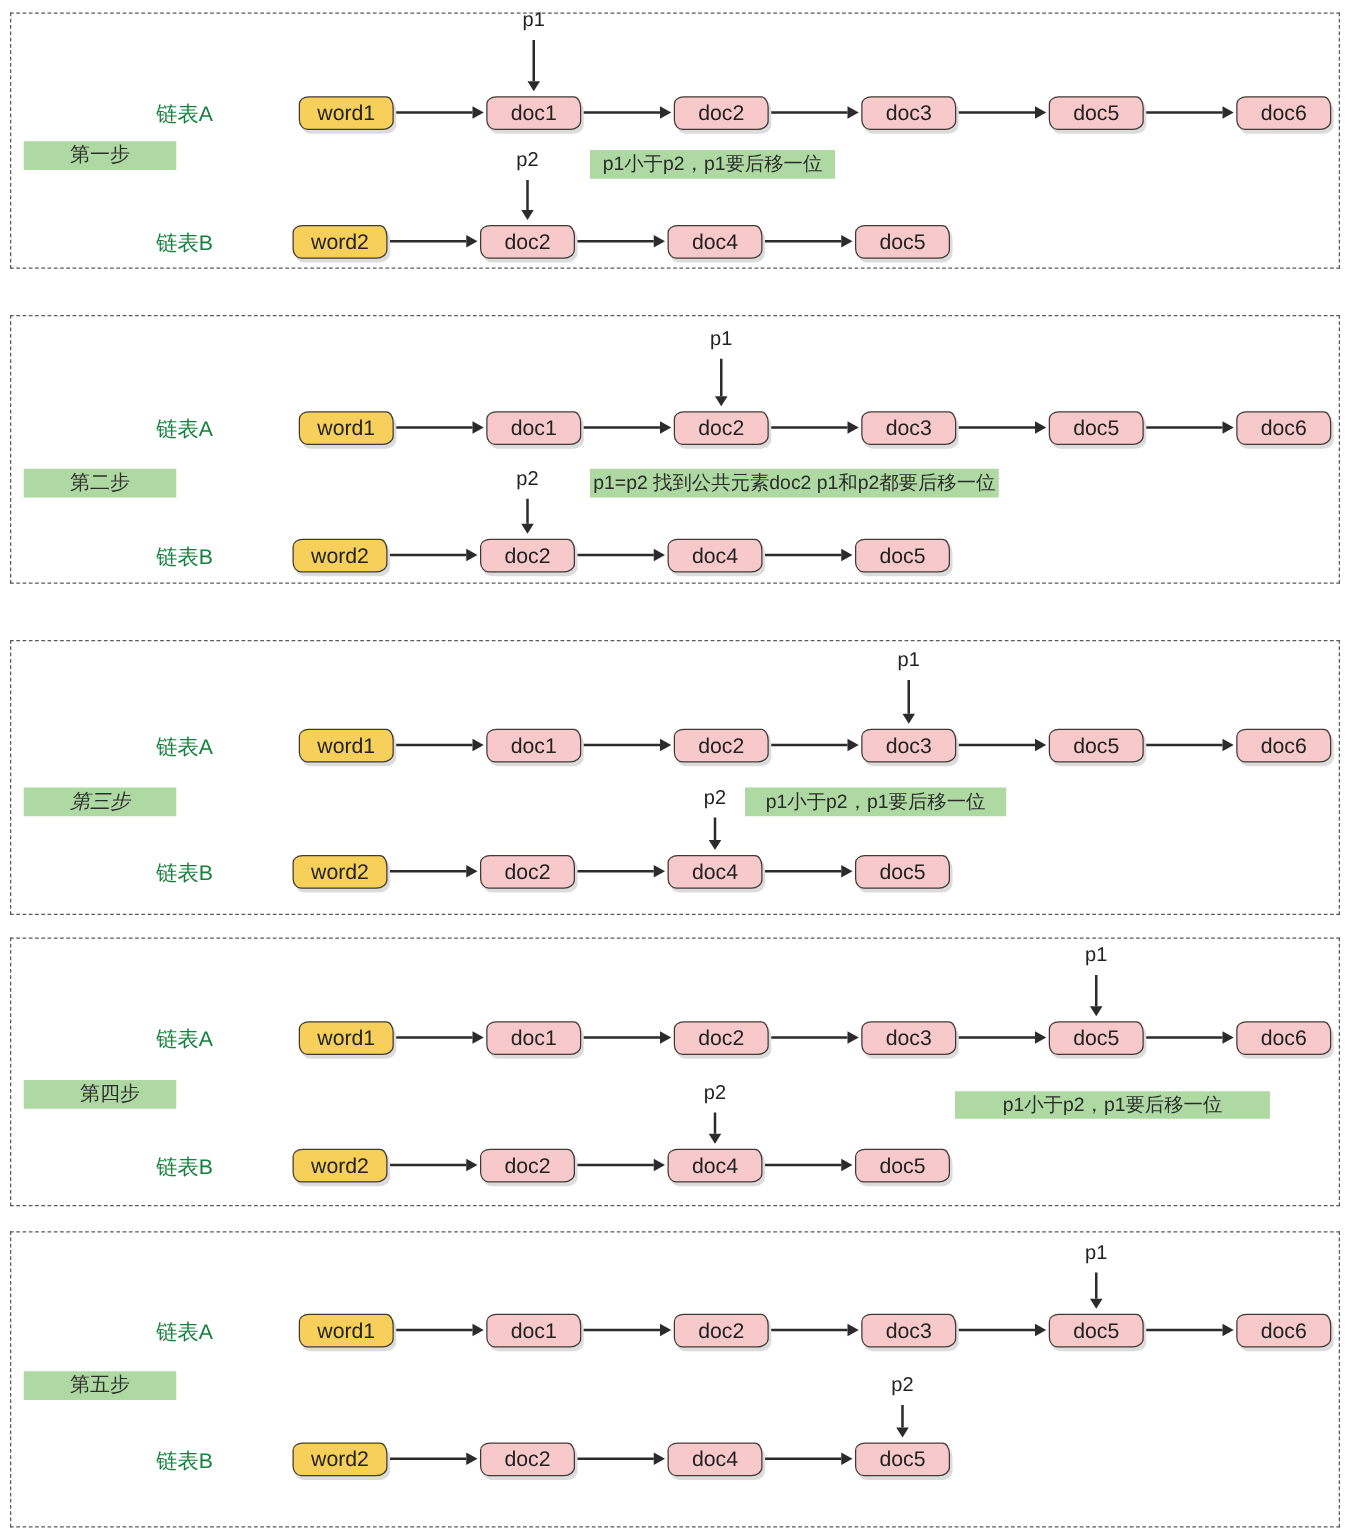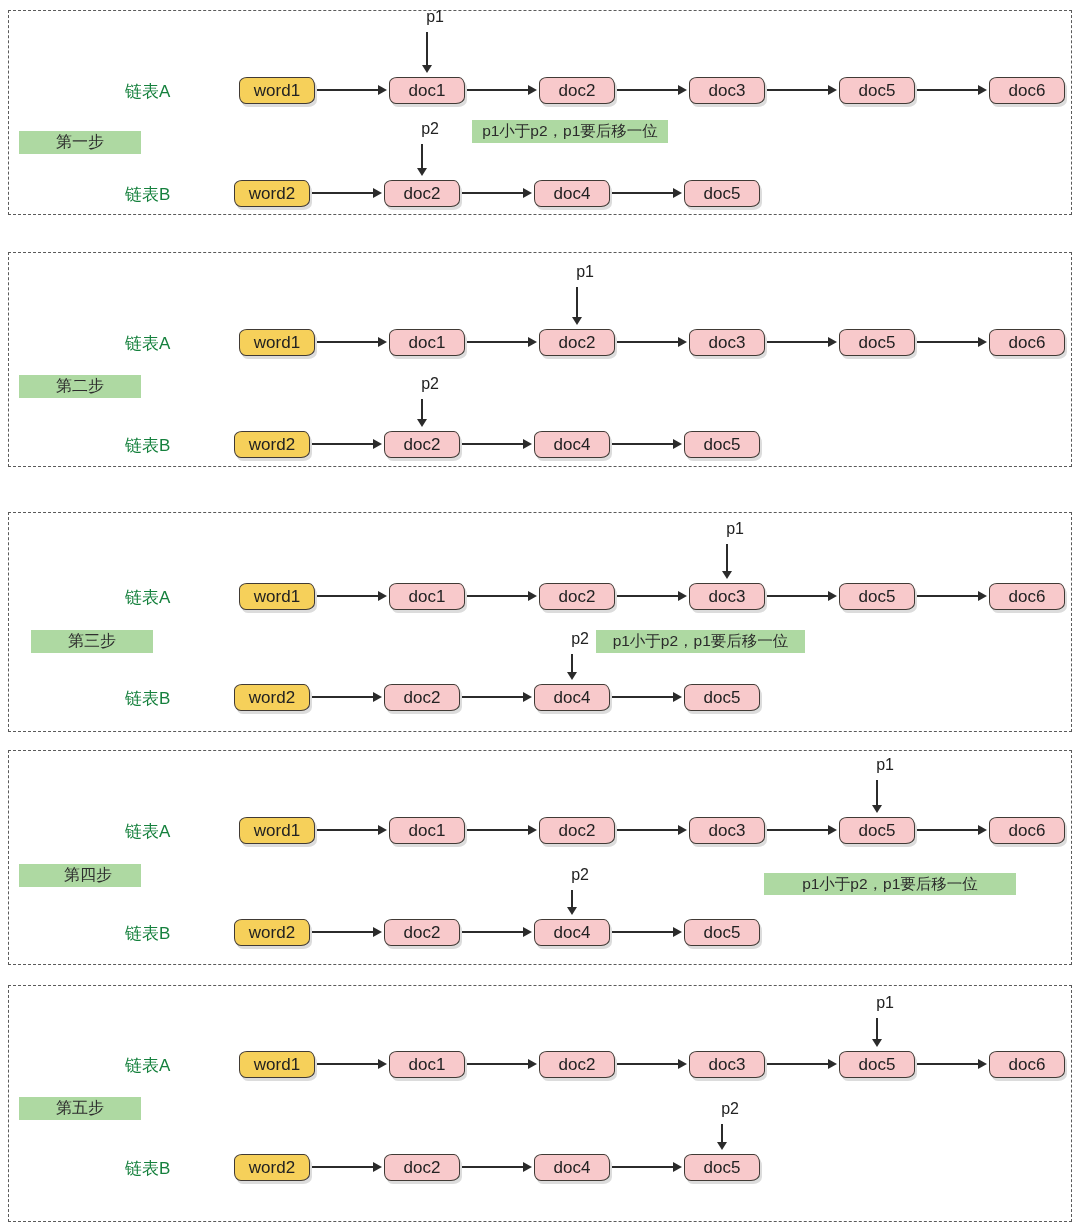--- a/index.html
+++ b/index.html
@@ -26,21 +26,21 @@
     position:absolute;width:76px;height:27px;
     display:flex;align-items:center;justify-content:center;
     border:1.6px solid var(--node-border);
     border-radius:8px 6px 9px 7px / 6px 9px 7px 8px;
     box-shadow:2px 3px 0 #dcdcdc;
     font-size:17px;color:#222;
   }
   .node.word{background:var(--word-fill)}
   .node.doc{background:var(--doc-fill)}
   .rowlabel{position:absolute;font-size:17px;color:#15803d;white-space:nowrap}
-  .plabel{position:absolute;width:34px;text-align:right;font-size:16px;color:#222}
+  .plabel{position:absolute;width:34px;text-align:center;font-size:16px;color:#222}
   .harrow{position:absolute;height:2px;background:var(--arrow)}
   .harrow::after{
     content:'';position:absolute;right:-9px;top:-4px;width:0;height:0;
     border-top:5px solid transparent;border-bottom:5px solid transparent;
     border-left:9px solid var(--arrow);
   }
   .varrow{position:absolute;width:2px;background:var(--arrow)}
   .varrow::after{
     content:'';position:absolute;bottom:-8px;left:-4px;width:0;height:0;
     border-left:5px solid transparent;border-right:5px solid transparent;
@@ -80,21 +80,21 @@
       <div class="node doc" style="left: 830px; top: 66px;">doc5</div>
       <div class="harrow" style="left: 908px; top: 78px; width: 61px;"></div>
       <div class="node doc" style="left: 980px; top: 66px;">doc6</div>
       <div class="node word" style="left: 225px; top: 169px;">word2</div>
       <div class="harrow" style="left: 303px; top: 181px; width: 61px;"></div>
       <div class="node doc" style="left: 375px; top: 169px;">doc2</div>
       <div class="harrow" style="left: 453px; top: 181px; width: 61px;"></div>
       <div class="node doc" style="left: 525px; top: 169px;">doc4</div>
       <div class="harrow" style="left: 603px; top: 181px; width: 61px;"></div>
       <div class="node doc" style="left: 675px; top: 169px;">doc5</div>
-      <div class="step" style="left: 10px; top: 120px;">第一步</div>
+      <div class="step" style="left: 10px; top: 102px;">第一步</div>
       <div class="plabel" style="left: 401px; top: -3px;">p1</div>
       <div class="varrow" style="left: 417px; top: 21px; height: 33px;"></div>
       <div class="plabel" style="left: 396px; top: 109px;">p2</div>
       <div class="varrow" style="left: 412px; top: 133px; height: 24px;"></div>
       <div class="ann" style="left: 463px; top: 109px; width: 196px; height: 23px;">p1小于p2，p1要后移一位</div>
     </div>
     <div class="panel" style="top: 252px; height: 215px;">
       <div class="rowlabel" style="left: 116px; top: 79px;">链表A</div>
       <div class="rowlabel" style="left: 116px; top: 181px;">链表B</div>
       <div class="node word" style="left: 230px; top: 76px;">word1</div>
@@ -113,20 +113,21 @@
       <div class="node doc" style="left: 375px; top: 178px;">doc2</div>
       <div class="harrow" style="left: 453px; top: 190px; width: 61px;"></div>
       <div class="node doc" style="left: 525px; top: 178px;">doc4</div>
       <div class="harrow" style="left: 603px; top: 190px; width: 61px;"></div>
       <div class="node doc" style="left: 675px; top: 178px;">doc5</div>
       <div class="step" style="left: 10px; top: 122px;">第二步</div>
       <div class="plabel" style="left: 551px; top: 10px;">p1</div>
       <div class="varrow" style="left: 567px; top: 34px; height: 30px;"></div>
       <div class="plabel" style="left: 396px; top: 122px;">p2</div>
       <div class="varrow" style="left: 412px; top: 146px; height: 20px;"></div>
+      <div class="ann" style="left: 463px; top: 122px; width: 327px; height: 23px;">p1=p2 找到公共元素doc2 p1和p2都要后移一位</div>
     </div>
     <div class="panel" style="top: 512px; height: 220px;">
       <div class="rowlabel" style="left: 116px; top: 73px;">链表A</div>
       <div class="rowlabel" style="left: 116px; top: 174px;">链表B</div>
       <div class="node word" style="left: 230px; top: 70px;">word1</div>
       <div class="harrow" style="left: 308px; top: 82px; width: 61px;"></div>
       <div class="node doc" style="left: 380px; top: 70px;">doc1</div>
       <div class="harrow" style="left: 458px; top: 82px; width: 61px;"></div>
       <div class="node doc" style="left: 530px; top: 70px;">doc2</div>
       <div class="harrow" style="left: 608px; top: 82px; width: 61px;"></div>
@@ -135,21 +136,21 @@
       <div class="node doc" style="left: 830px; top: 70px;">doc5</div>
       <div class="harrow" style="left: 908px; top: 82px; width: 61px;"></div>
       <div class="node doc" style="left: 980px; top: 70px;">doc6</div>
       <div class="node word" style="left: 225px; top: 171px;">word2</div>
       <div class="harrow" style="left: 303px; top: 183px; width: 61px;"></div>
       <div class="node doc" style="left: 375px; top: 171px;">doc2</div>
       <div class="harrow" style="left: 453px; top: 183px; width: 61px;"></div>
       <div class="node doc" style="left: 525px; top: 171px;">doc4</div>
       <div class="harrow" style="left: 603px; top: 183px; width: 61px;"></div>
       <div class="node doc" style="left: 675px; top: 171px;">doc5</div>
-      <div class="step" style="left: 22px; top: 117px;">第三步</div>
+      <div class="step" style="left: 10px; top: 117px; font-style: italic;">第三步</div>
       <div class="plabel" style="left: 701px; top: 7px;">p1</div>
       <div class="varrow" style="left: 717px; top: 31px; height: 27px;"></div>
       <div class="plabel" style="left: 546px; top: 117px;">p2</div>
       <div class="varrow" style="left: 562px; top: 141px; height: 18px;"></div>
       <div class="ann" style="left: 587px; top: 117px; width: 209px; height: 23px;">p1小于p2，p1要后移一位</div>
     </div>
     <div class="panel" style="top: 750px; height: 215px;">
       <div class="rowlabel" style="left: 116px; top: 69px;">链表A</div>
       <div class="rowlabel" style="left: 116px; top: 171px;">链表B</div>
       <div class="node word" style="left: 230px; top: 66px;">word1</div>

